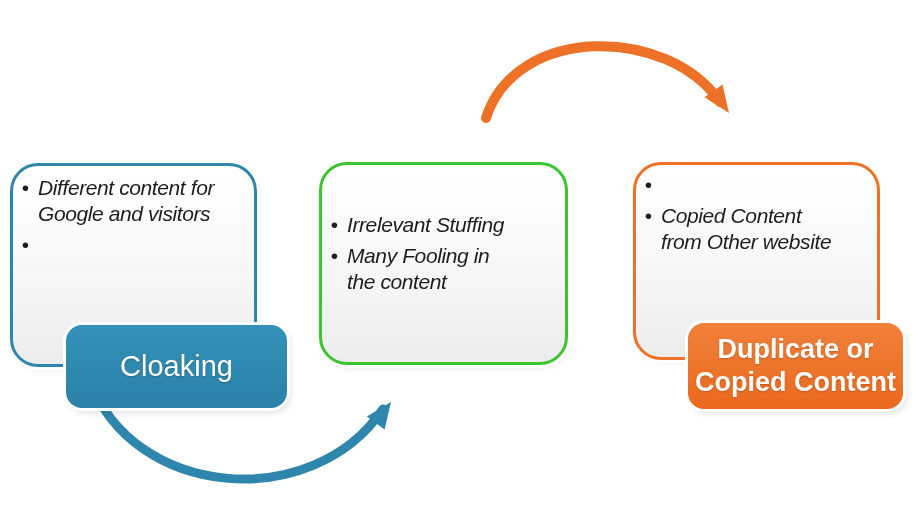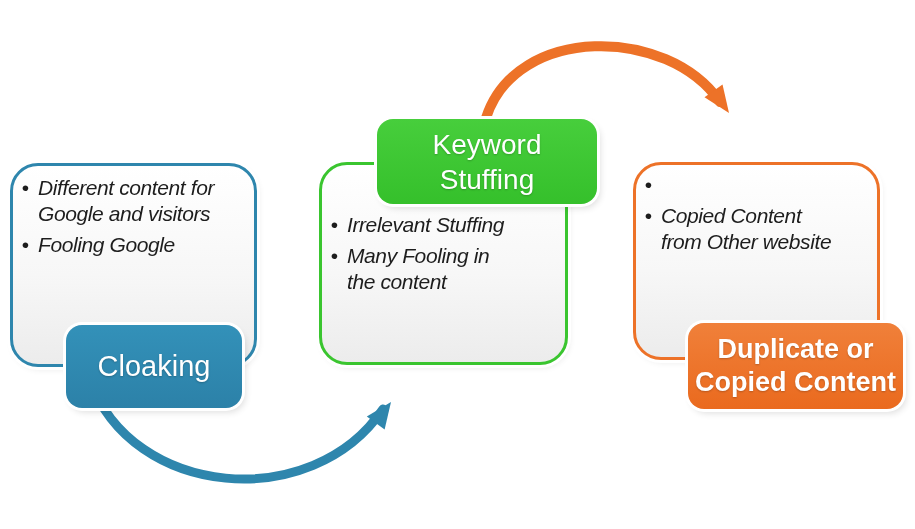--- a/index.html
+++ b/index.html
@@ -76,21 +76,21 @@
     text-align: center;
     color: #ffffff;
     z-index: 3;
     box-shadow: 0 0 0 3px #ffffff, 3px 4px 7px rgba(0,0,0,0.14);
   }
   .label span {
     white-space: pre-line;
     text-shadow: 0 1px 2px rgba(0,0,0,0.22);
   }
   .label-blue {
-    left: 66px; top: 325px; width: 176px; height: 83px;
+    left: 66px; top: 325px; width: 221px; height: 83px;
     background: linear-gradient(180deg, #3391B9 0%, #2C81A8 100%);
     font-size: 29px;
   }
   .label-green {
     left: 377px; top: 119px; width: 220px; height: 85px;
     background: linear-gradient(180deg, #47CE3C 0%, #35C02B 100%);
     font-size: 28px;
     line-height: 35px;
   }
   .label-orange {
@@ -117,45 +117,40 @@
 
   <section class="panel panel-blue">
     <ul class="bullets">
       <li class="bullet-item">
         <span class="dot">•</span>
         <span class="txt">Different content for
 Google and visitors</span>
       </li>
       <li class="bullet-item">
         <span class="dot">•</span>
-        <span class="txt">Fooling Google</span>
       </li>
     </ul>
   </section>
   <div class="label label-blue">
     <span>Cloaking</span>
   </div>
 
   <section class="panel panel-green">
     <ul class="bullets">
       <li class="bullet-item">
         <span class="dot">•</span>
         <span class="txt">Irrelevant Stuffing</span>
       </li>
       <li class="bullet-item">
         <span class="dot">•</span>
         <span class="txt">Many Fooling in
 the content</span>
       </li>
     </ul>
   </section>
-  <div class="label label-green">
-    <span>Keyword
-Stuffing</span>
-  </div>
 
   <section class="panel panel-orange">
     <ul class="bullets">
       <li class="bullet-item">
         <span class="dot">•</span>
       </li>
       <li class="bullet-item">
         <span class="dot">•</span>
         <span class="txt">Copied Content
 from Other website</span>

